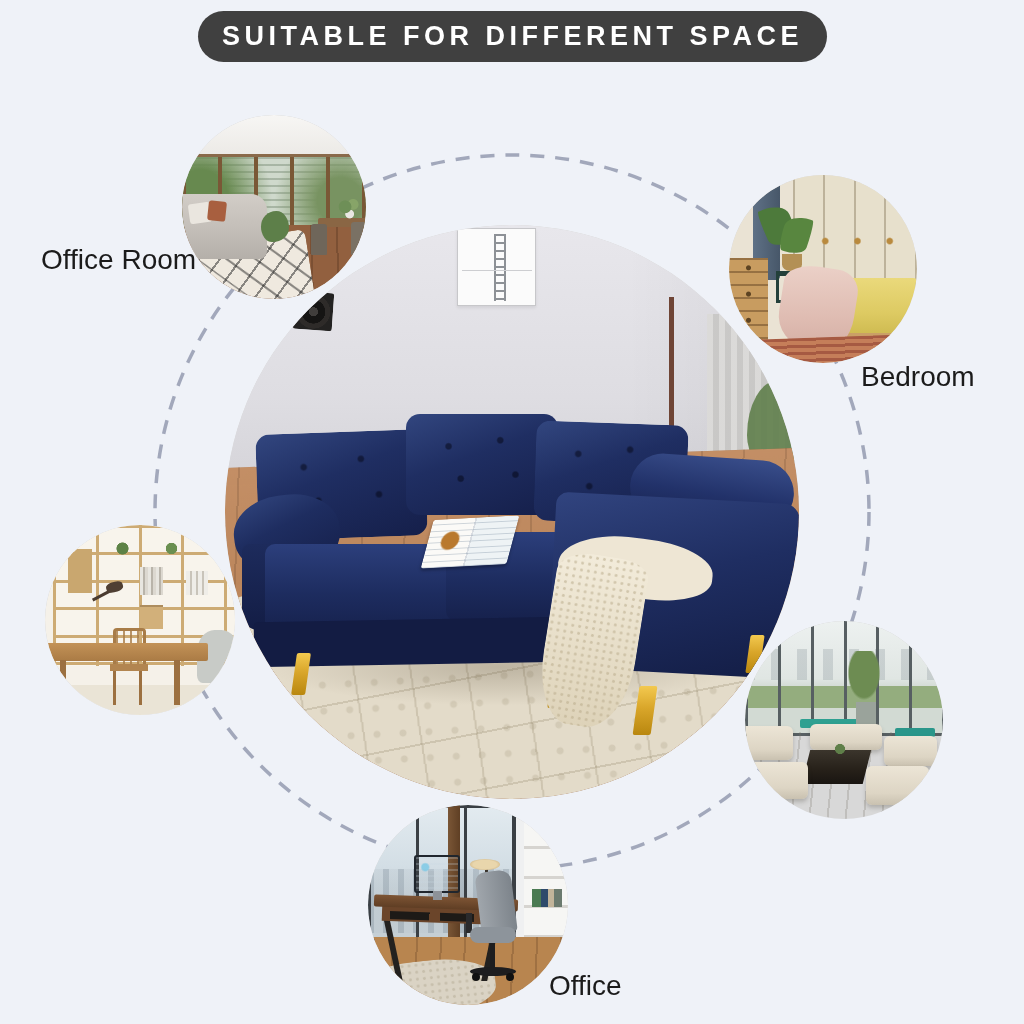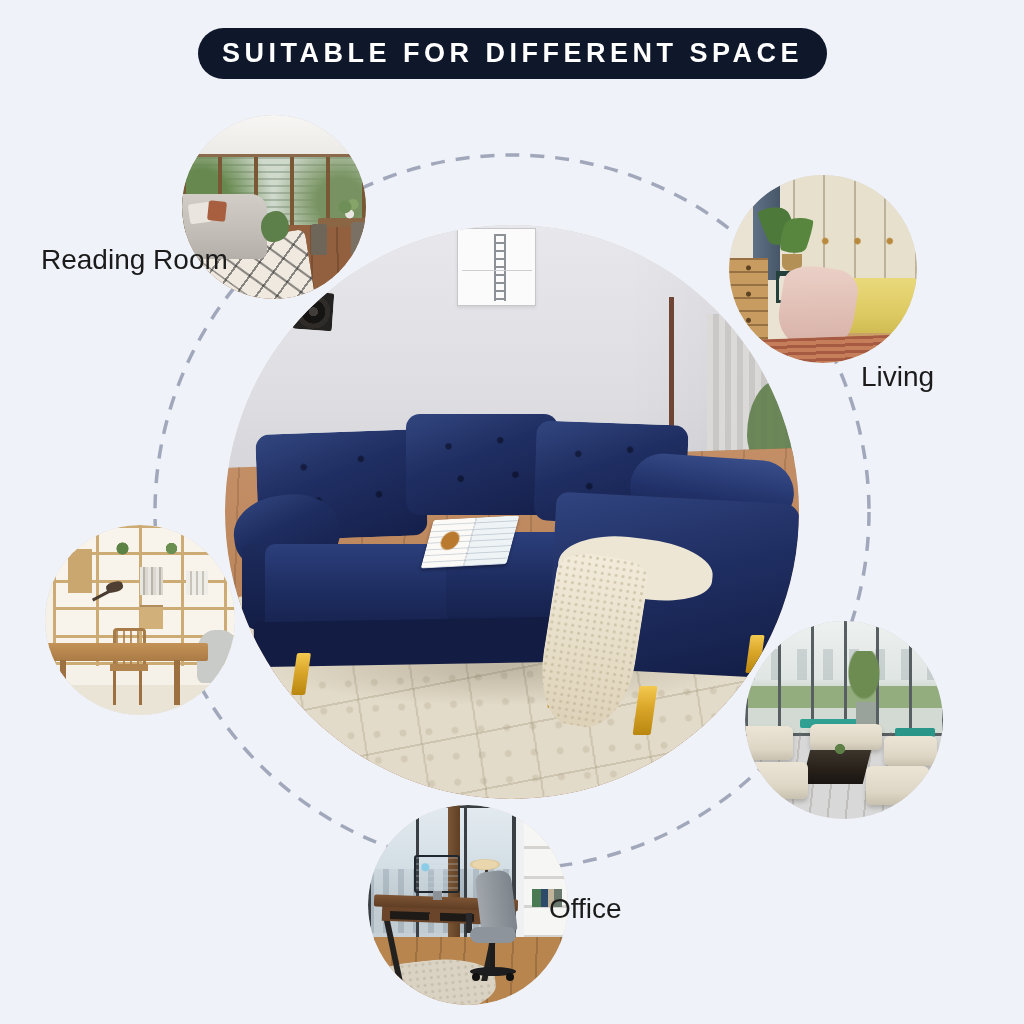--- a/index.html
+++ b/index.html
@@ -7,22 +7,22 @@
     width:1024px;height:1024px;position:relative;overflow:hidden;
     background:#eff2f8;
     font-family:"Liberation Sans","DejaVu Sans",sans-serif;
   }
   .stage{position:absolute;inset:0;}
   .scene{position:absolute;inset:0;overflow:hidden;border-radius:50%;}
   .scene div{position:absolute;}
 
   
   .banner{
-    position:absolute;left:198px;top:28px;width:629px;height:51px;
-    background:#0f172a;border-radius:26px;
+    position:absolute;left:198px;top:11px;width:629px;height:51px;
+    background:#404040;border-radius:26px;
     display:flex;align-items:center;justify-content:center;z-index:6;
   }
   .banner span{
     color:#ffffff;font-size:27px;font-weight:bold;letter-spacing:4.5px;
     white-space:nowrap;
   }
 
   
   .dashed-svg{position:absolute;left:0;top:0;z-index:1;}
 
@@ -36,21 +36,21 @@
   .c-office{left:368px;top:805px;width:200px;height:200px;}
 
   
   .space-label{
     position:absolute;z-index:5;color:#1b1b1b;font-size:28px;white-space:nowrap;
   }
   .lbl-living{left:41px;top:244px;}
   .lbl-bedroom{left:861px;top:361px;}
   .lbl-reception{left:24px;top:727px;}
   .lbl-reading{left:768px;top:821px;}
-  .lbl-office{left:549px;top:893px;text-align:right;}
+  .lbl-office{left:549px;top:970px;text-align:right;}
 
   
   .ct-wall{inset:0;background:linear-gradient(180deg,#e8e7ec 0%,#dedde2 30%,#d5d4d9 45%);}
   .ct-wallshade{right:0;top:0;width:30%;height:50%;background:linear-gradient(90deg,transparent,rgba(0,0,0,.06));}
   .ct-art{left:40.5%;top:0.6%;width:13.4%;height:13.2%;background:#fbfbfb;border:1px solid #c7c7ca;box-shadow:0 2px 3px rgba(0,0,0,.08);}
   .ct-art-ladder{left:46%;top:6%;width:11%;height:88%;
     border-left:2px solid #8d9196;border-right:2px solid #8d9196;
     background:repeating-linear-gradient(to bottom,#8d9196 0 2px,transparent 2px 8px);}
   .ct-art-line{left:4%;top:54%;width:92%;height:1px;background:#cdced1;}
   .ct-speaker{left:12%;top:11.6%;width:6.8%;height:6.6%;background:#232221;border-radius:6%;transform:rotate(4deg);
@@ -407,17 +407,17 @@
       <div class="of-chair-back"></div>
       <div class="of-chair-arm"></div>
       <div class="of-chair-seat"></div>
       <div class="of-chair-post"></div>
       <div class="of-chair-base"></div>
       <div class="of-caster1"></div>
       <div class="of-caster2"></div>
     </div>
   </div>
 
-  <div class="space-label lbl-living">Reading Room</div>
-  <div class="space-label lbl-bedroom">Living</div>
+  <div class="space-label lbl-living">Office Room</div>
+  <div class="space-label lbl-bedroom">Bedroom</div>
   <div class="space-label lbl-office">Office</div>
 
 </div>
 
 </body></html>

